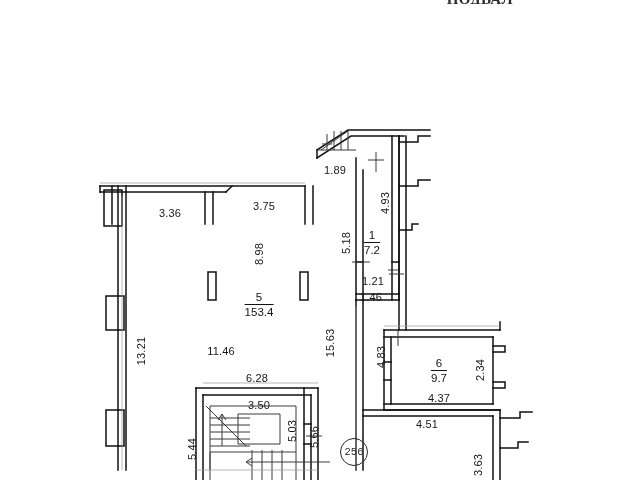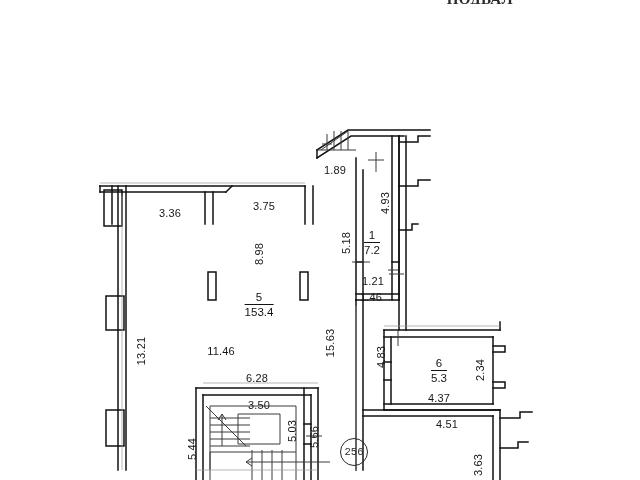--- a/index.html
+++ b/index.html
@@ -179,40 +179,40 @@
     <div class="a">7.2</div>
   </div>
   <div class="rm" style="left:259px;top:305px">
     <div class="n">5</div>
     <div class="bar"></div>
     <div class="a">153.4</div>
   </div>
   <div class="rm" style="left:439px;top:371px">
     <div class="n">6</div>
     <div class="bar"></div>
-    <div class="a">5.3</div>
+    <div class="a">9.7</div>
   </div>
 
   <div class="node" style="left:354px;top:452px">256</div>
 
   <div class="lbl" style="left:170px;top:213px">3.36</div>
   <div class="lbl" style="left:264px;top:206px">3.75</div>
   <div class="lbl" style="left:335px;top:170px">1.89</div>
   <div class="lbl v" style="left:385px;top:203px">4.93</div>
   <div class="lbl v" style="left:346px;top:243px">5.18</div>
   <div class="lbl v" style="left:259px;top:254px">8.98</div>
   <div class="lbl" style="left:373px;top:281px">1.21</div>
   <div class="lbl" style="left:371px;top:297px">1.46</div>
   <div class="lbl v" style="left:141px;top:351px">13.21</div>
   <div class="lbl" style="left:221px;top:351px">11.46</div>
   <div class="lbl v" style="left:330px;top:343px">15.63</div>
   <div class="lbl v" style="left:381px;top:357px">4.83</div>
   <div class="lbl v" style="left:480px;top:370px">2.34</div>
   <div class="lbl" style="left:439px;top:398px">4.37</div>
-  <div class="lbl" style="left:447px;top:424px">4.51</div>
+  <div class="lbl" style="left:427px;top:424px">4.51</div>
   <div class="lbl" style="left:257px;top:378px">6.28</div>
   <div class="lbl" style="left:259px;top:405px">3.50</div>
   <div class="lbl v" style="left:192px;top:449px">5.44</div>
   <div class="lbl v" style="left:292px;top:431px">5.03</div>
   <div class="lbl v" style="left:314px;top:437px">5.66</div>
   <div class="lbl v" style="left:478px;top:465px">3.63</div>
 
 </div>
 
 </body></html>

